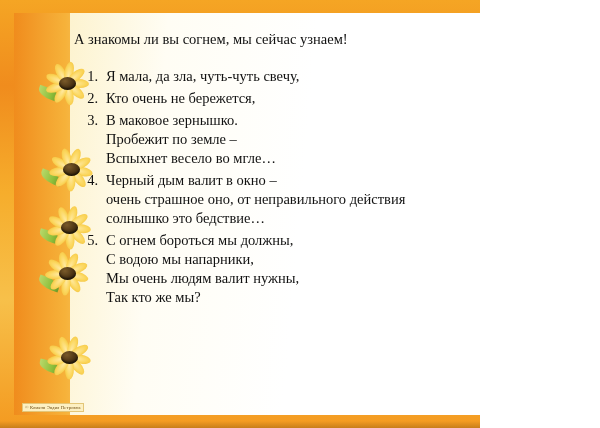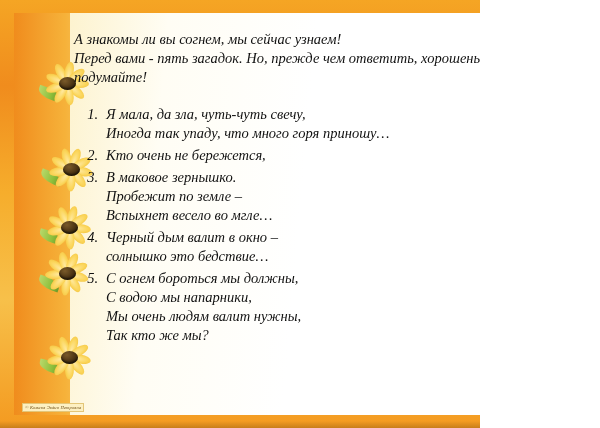--- a/index.html
+++ b/index.html
@@ -13,21 +13,20 @@
     font-family: "Liberation Serif", serif;
     overflow: hidden;
   }
   #slide {
     position: relative;
     width: 480px;
     height: 428px;
     box-sizing: border-box;
     background: #f97316;
     overflow: hidden;
-    font-style: italic;
   }
   
   .frame-outer {
     position: absolute;
     left: 0; top: 0;
     width: 600px;
     height: 428px;
     background: linear-gradient(180deg, #f5a524 0%, #f08c1d 20%, #f6ad2c 45%, #f7c04a 70%, #f49a20 100%);
   }
   
@@ -236,30 +235,28 @@
       <span style="transform:rotate(288deg) translateX(12px);"></span>
       <span style="transform:rotate(328deg) translateX(12px);"></span>
     </div>
     <div class="center"></div>
   </div>
 
   <div class="body-text">
 
     <div class="intro">
       <div class="ln1">А знакомы ли вы согнем, мы сейчас узнаем!</div>
-      <div class="ln2">Перед вами -  пять загадок. Но, прежде чем ответить, хорошенько подумайте!</div>
     </div>
 
     <ol class="riddles">
 
       <li>
         <span class="num">1.</span>
         <div class="lines">
           <div>Я мала, да зла, чуть-чуть свечу,</div>
-          <div>Иногда так упаду, что много горя приношу…</div>
         </div>
       </li>
 
       <li>
         <span class="num">2.</span>
         <div class="lines">
           <div>Кто очень не бережется,</div>
         </div>
       </li>
 
@@ -269,20 +266,21 @@
           <div>В маковое зернышко.</div>
           <div>Пробежит по земле –</div>
           <div>Вспыхнет весело во мгле…</div>
         </div>
       </li>
 
       <li>
         <span class="num">4.</span>
         <div class="lines">
           <div>Черный дым валит в окно –</div>
+          <div>очень страшное оно, от неправильного действия</div>
           <div>солнышко это бедствие…</div>
         </div>
       </li>
 
       <li>
         <span class="num">5.</span>
         <div class="lines">
           <div>С огнем бороться мы должны,</div>
           <div>С водою мы напарники,</div>
           <div>Мы очень людям валит нужны,</div>

